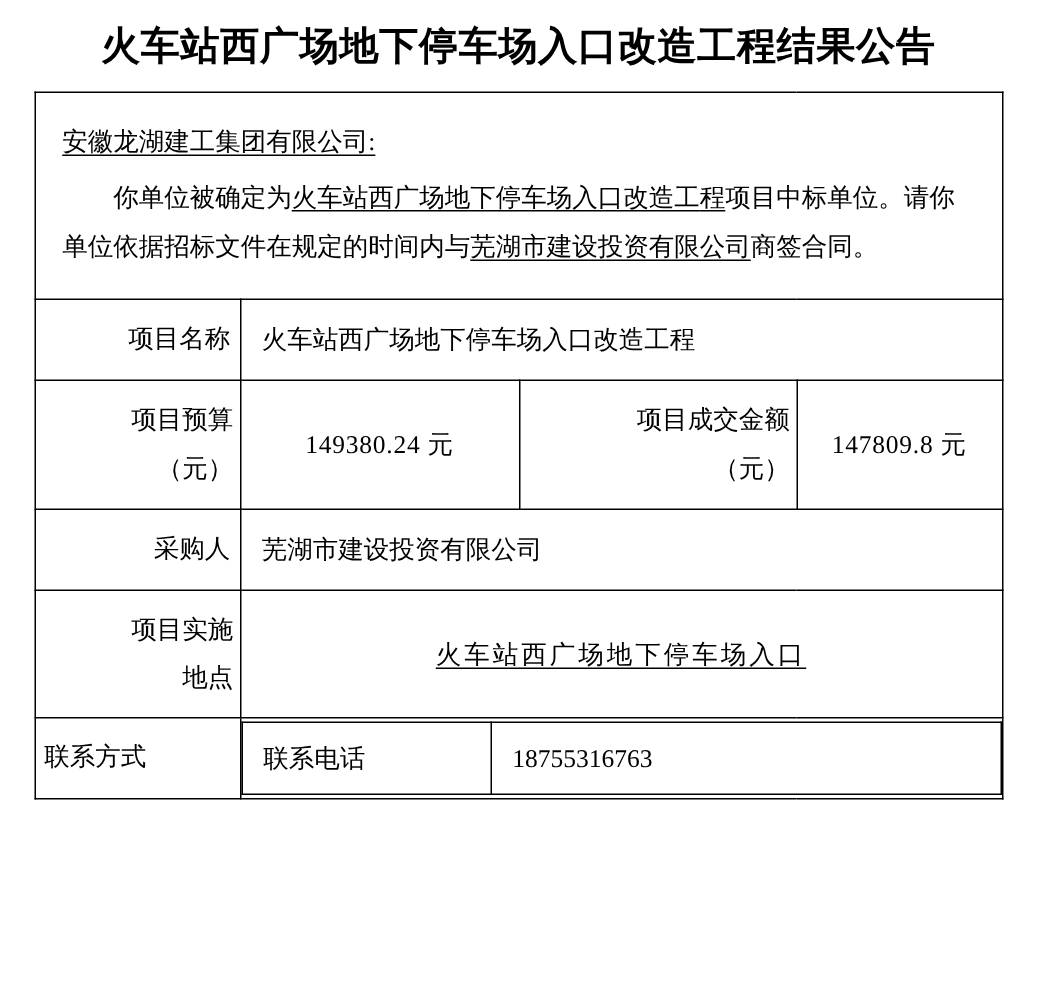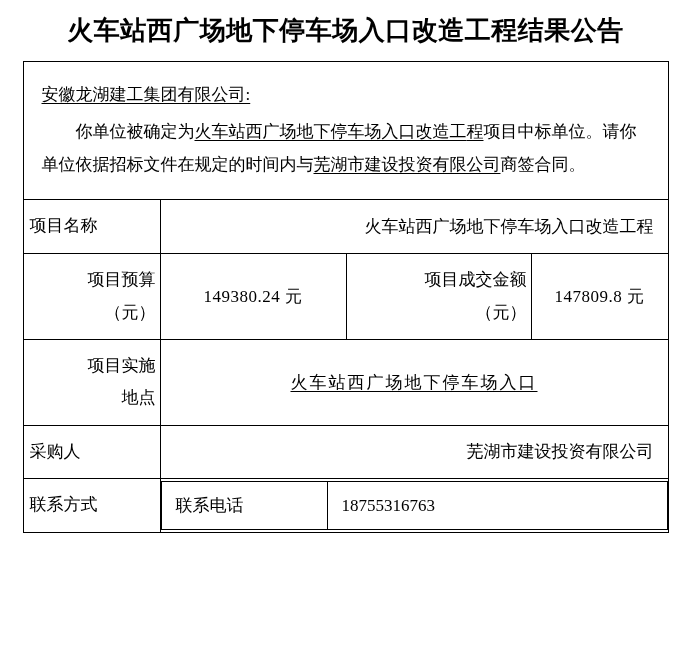--- a/index.html
+++ b/index.html
@@ -52,27 +52,26 @@
     margin-top: 36px;
   }
   .body-para1 {
     margin: 0 0 4px 0;
   }
   .body-para2 {
     margin: 0;
     text-indent: 2em;
   }
   .label-cell {
-    text-align: left;
+    text-align: right;
     padding: 12px 6px;
     line-height: 1.7;
   }
   .value-cell {
     padding: 12px 14px;
-    text-align: right;
   }
   .value-center {
     text-align: center;
     padding: 12px 20px;
   }
   .budget-label {
     text-align: right;
     line-height: 1.9;
     padding: 10px 4px;
   }
@@ -145,32 +144,32 @@
         </td>
         <td class="value-center money">149380.24 元</td>
         <td class="budget-label">
           <div>项目成交金额</div>
           <div>（元）</div>
         </td>
         <td class="value-center money">147809.8 元</td>
       </tr>
 
       <tr>
+        <td class="label-cell">采购人</td>
+        <td class="value-cell" colspan="3">芜湖市建设投资有限公司</td>
+      </tr>
+
+      <tr>
         <td class="budget-label">
           <div>项目实施</div>
           <div>地点</div>
         </td>
         <td class="site-value" colspan="3">
           <span class="u">火车站西广场地下停车场入口</span>
         </td>
-      </tr>
-
-      <tr>
-        <td class="label-cell">采购人</td>
-        <td class="value-cell" colspan="3">芜湖市建设投资有限公司</td>
       </tr>
 
       <tr>
         <td class="label-cell contact-label">联系方式</td>
         <td colspan="3" style="padding:0">
           <table class="nested">
             <tbody>
               <tr>
                 <td class="k">联系电话</td>
                 <td class="v">18755316763</td>

